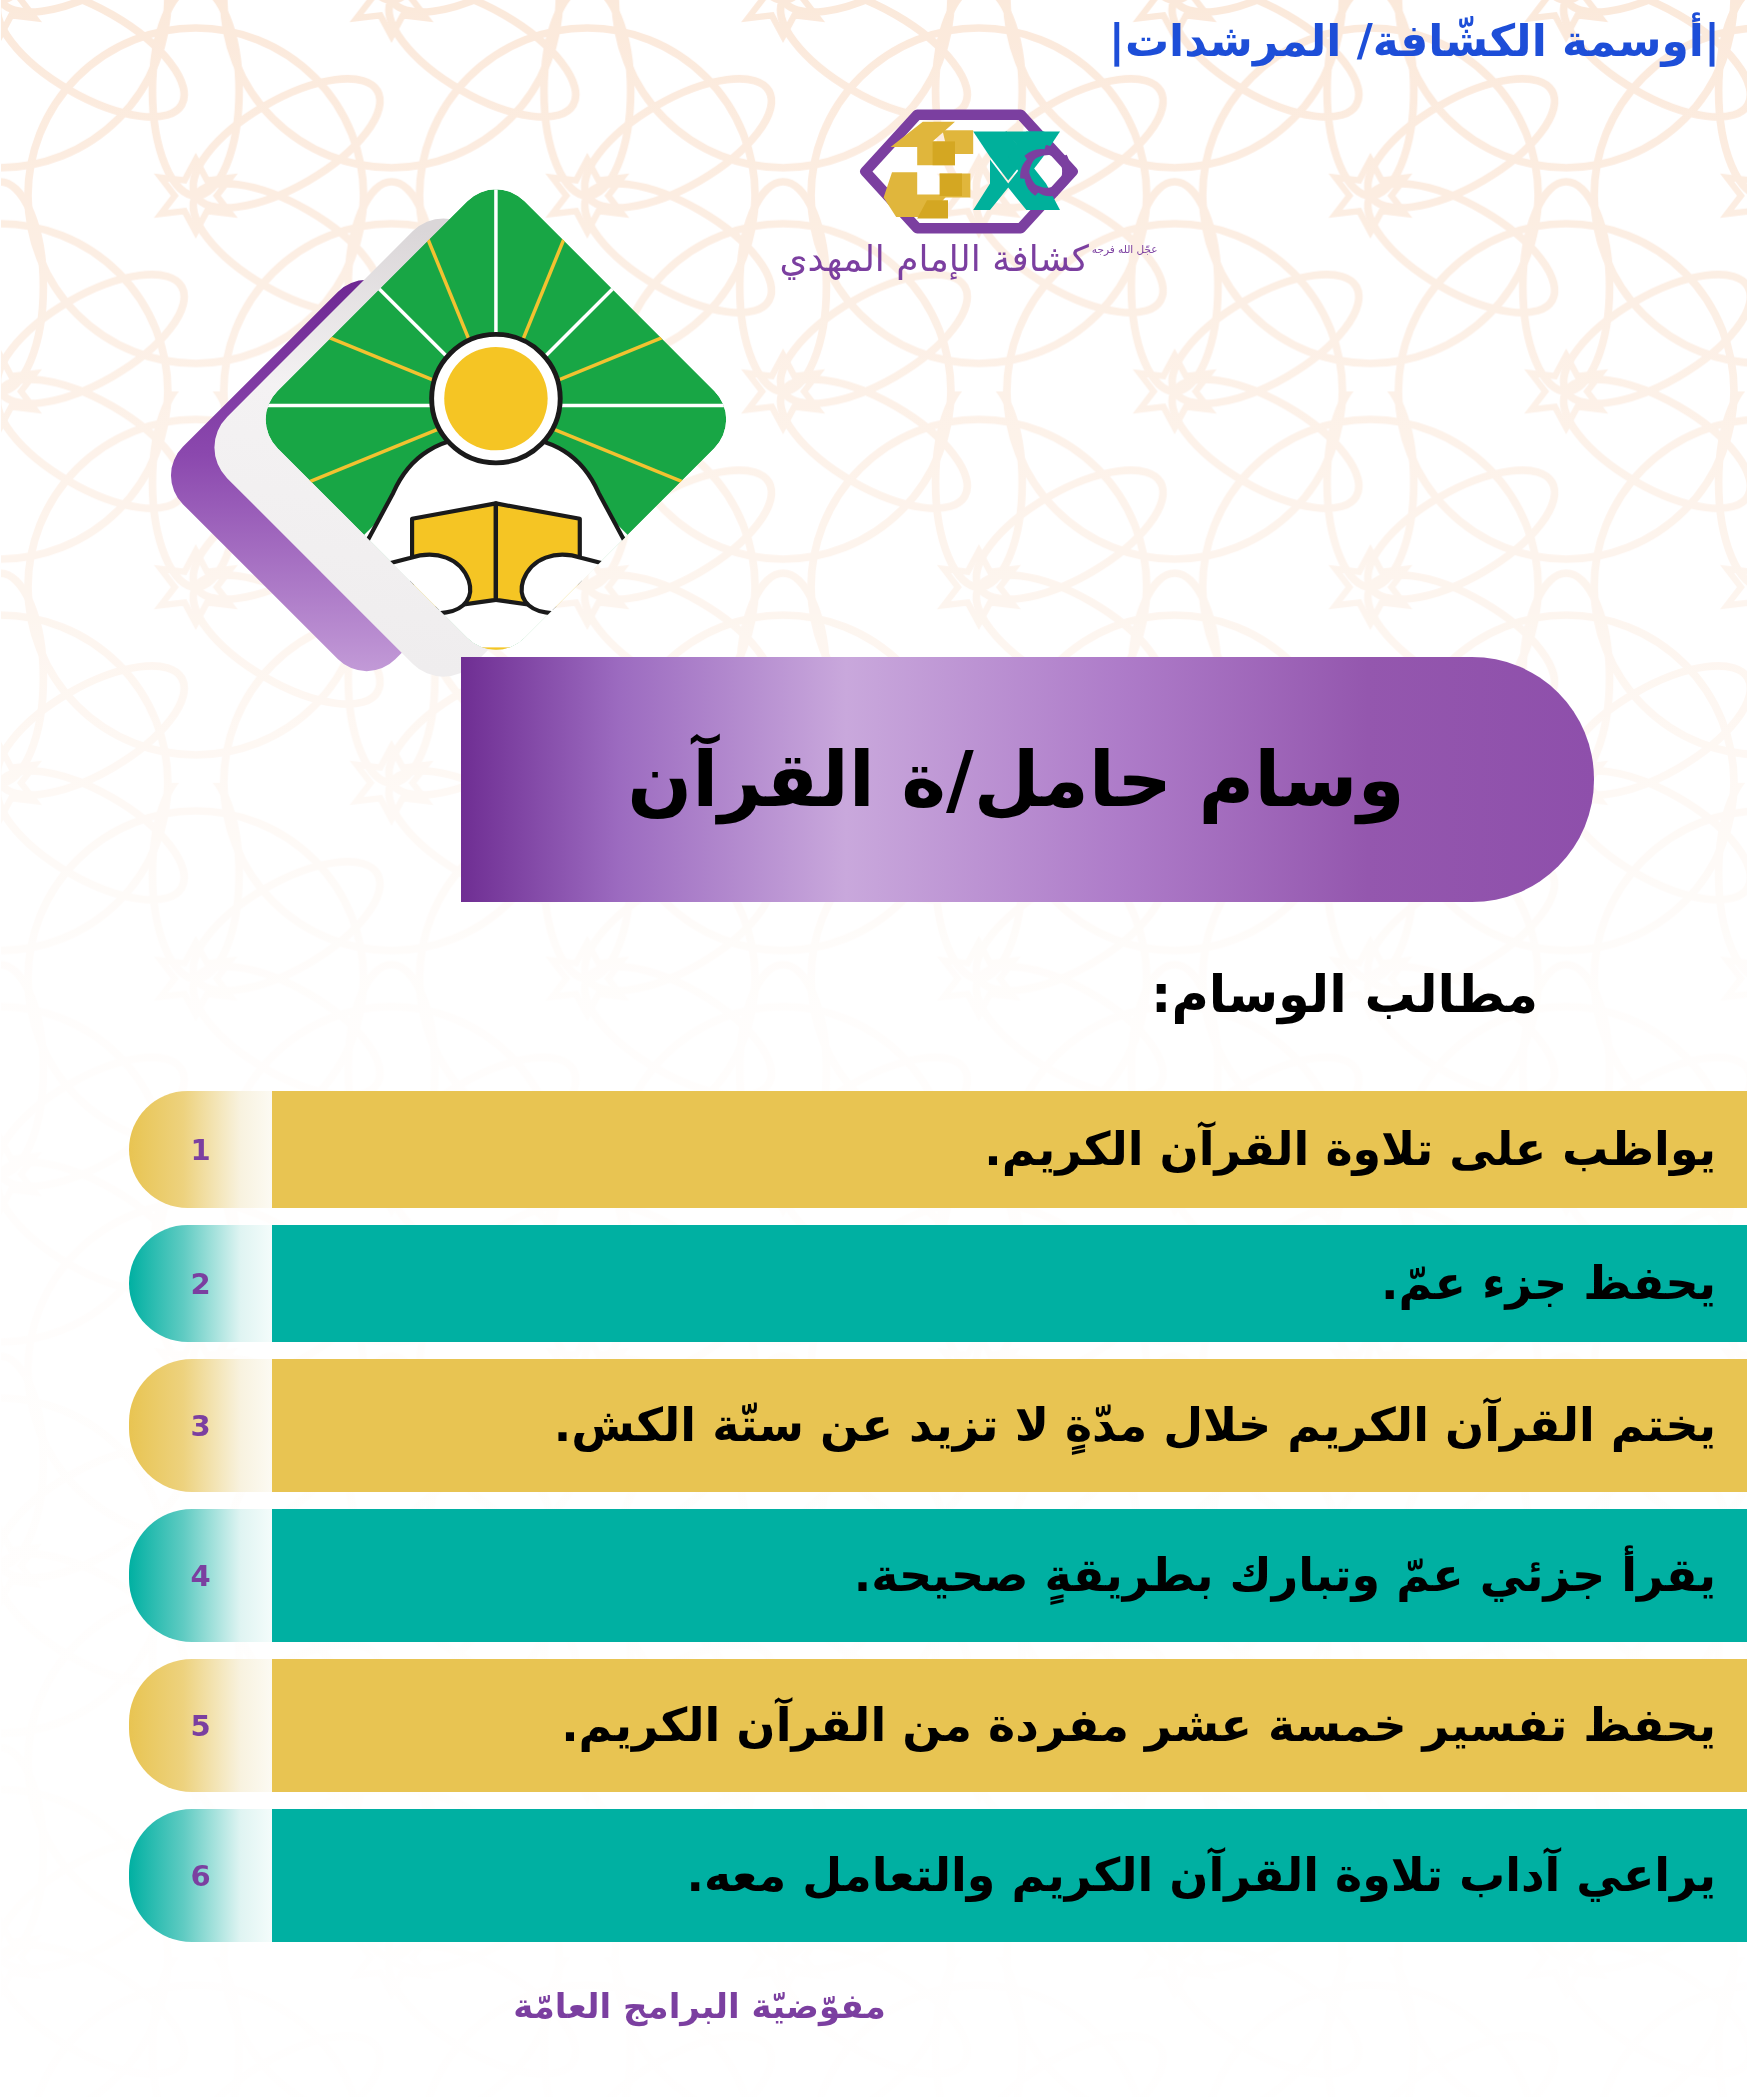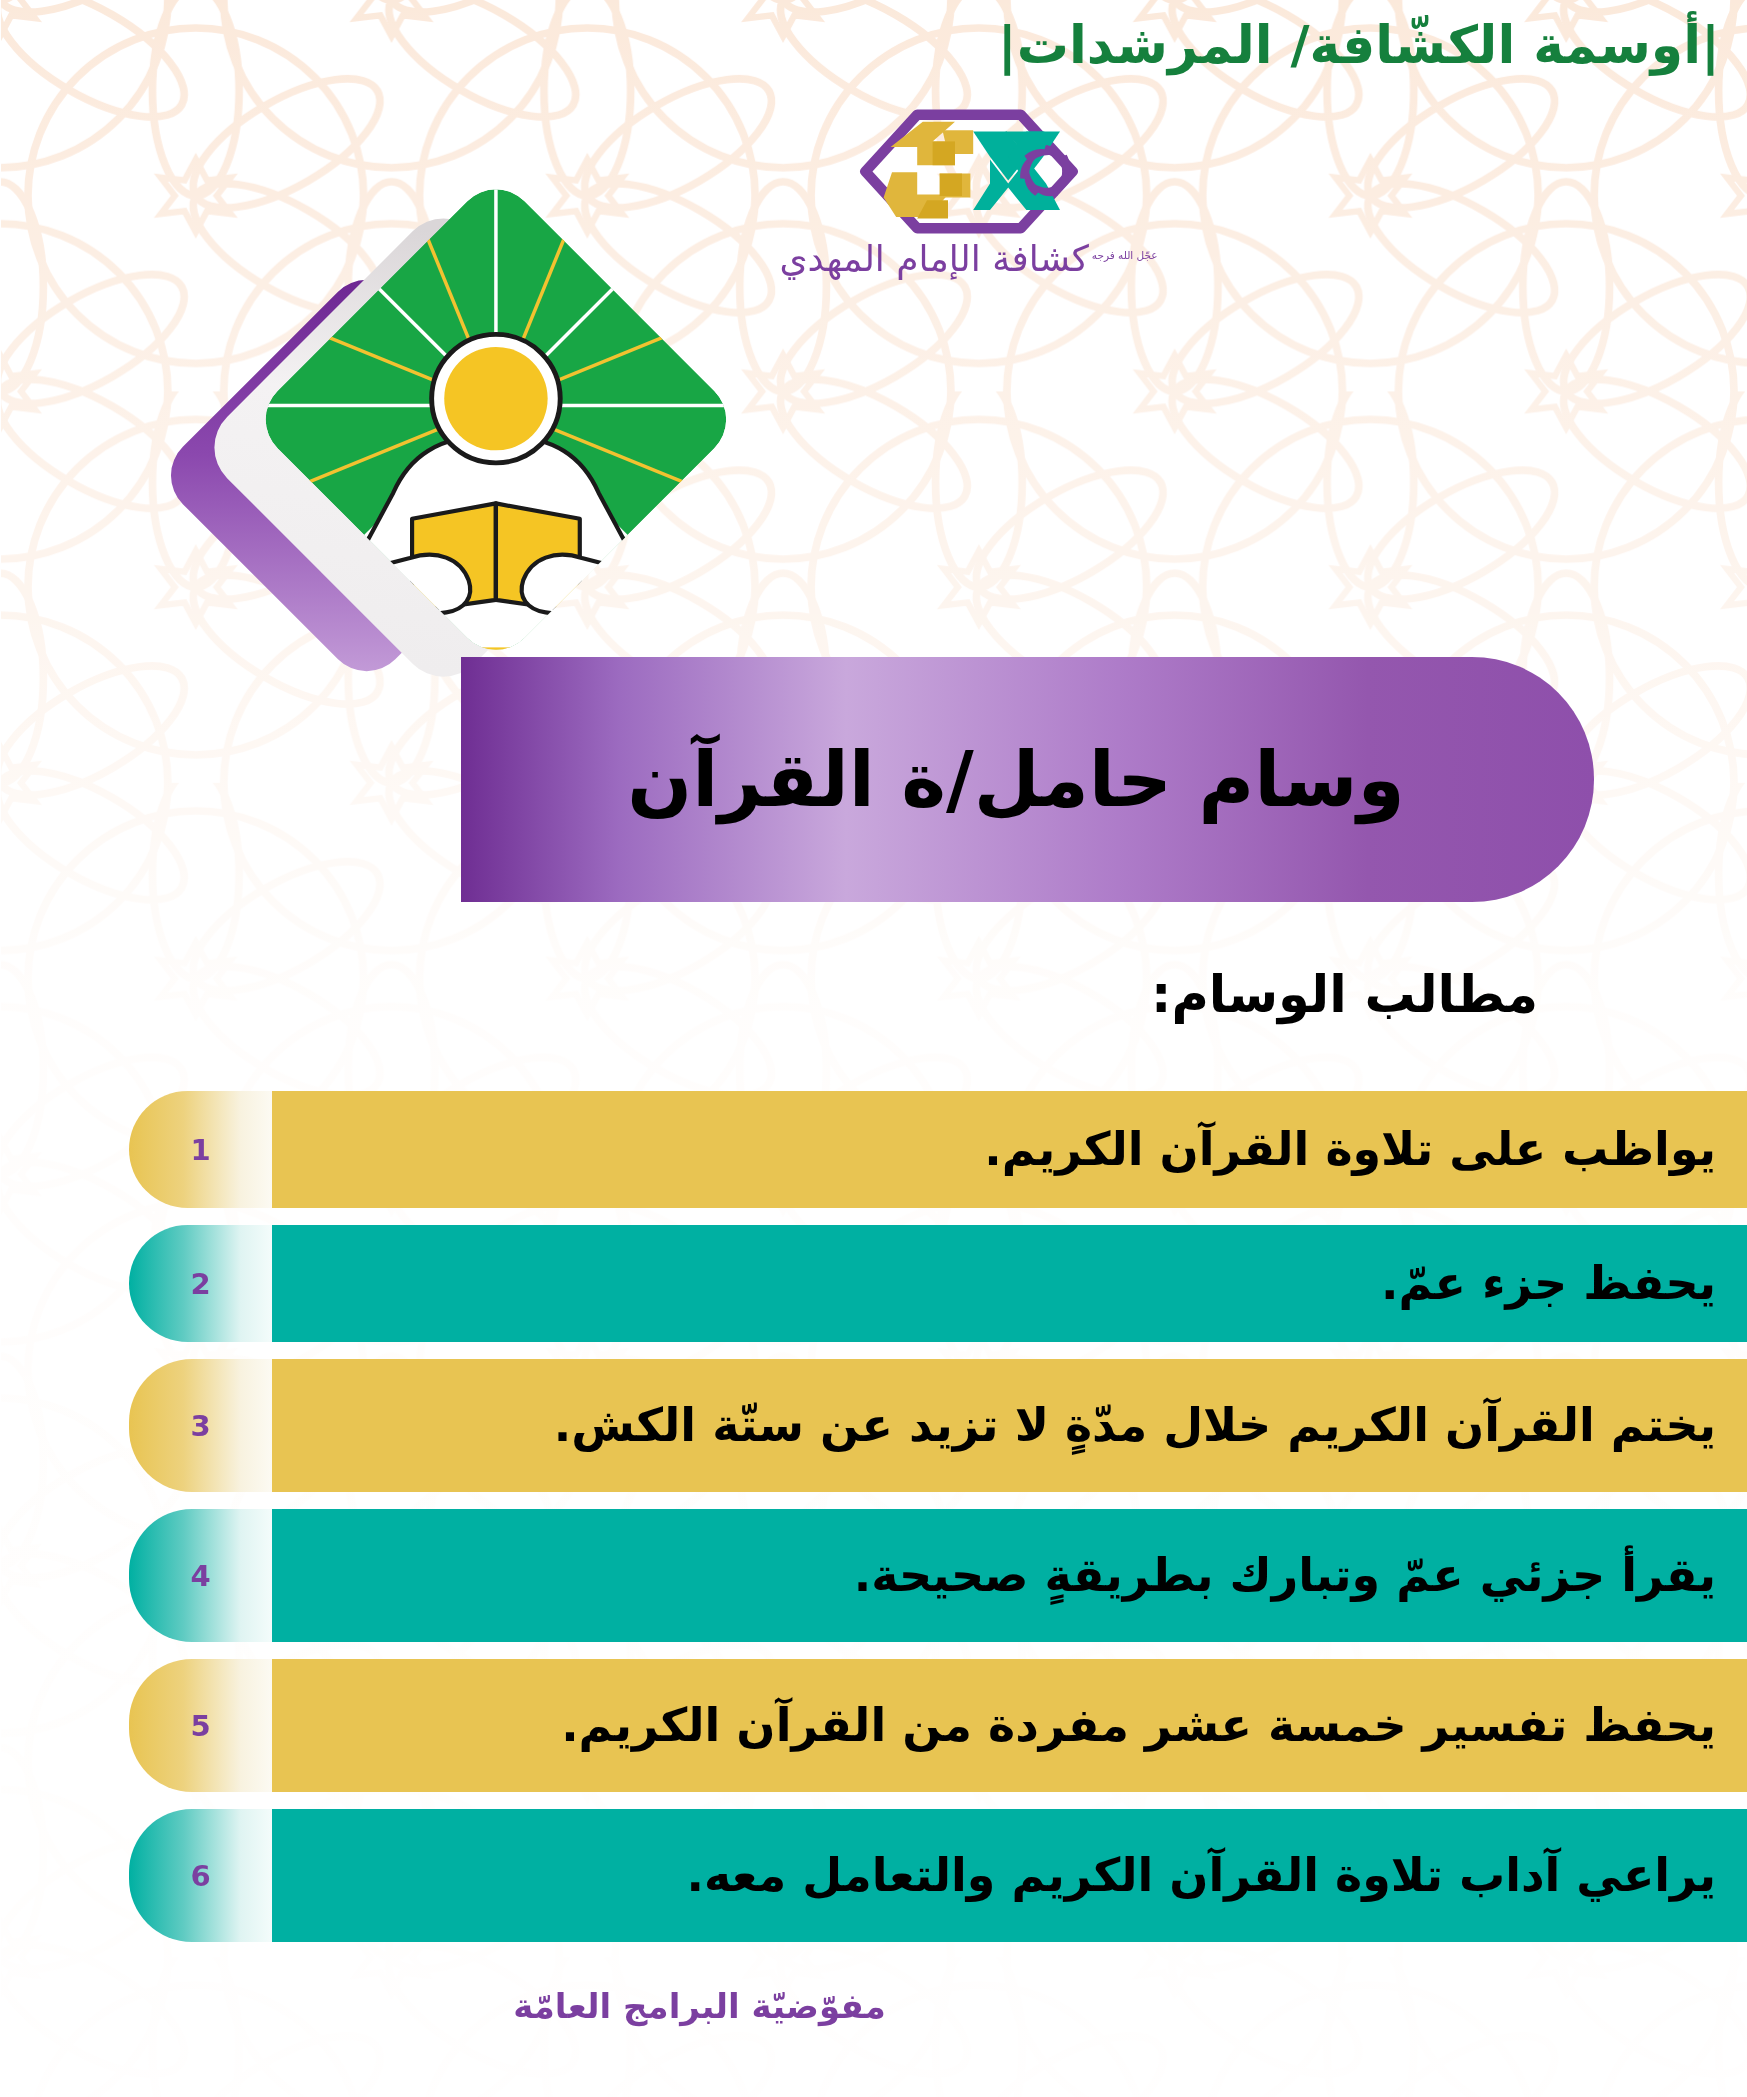--- a/index.html
+++ b/index.html
@@ -21,42 +21,42 @@
     position:absolute; inset:0; z-index:1; pointer-events:none;
     background:linear-gradient(180deg, rgba(255,255,255,0.10) 0%, rgba(255,255,255,0.55) 26%, rgba(255,255,255,0.92) 48%, rgba(255,255,255,0.97) 100%);
   }
 
   #page { position:absolute; inset:0; z-index:2; }
 
   
   .header-title {
     position:absolute;
     top:15.4px; right:28px;
-    font-size:52px;
+    font-size:44px;
     font-weight:700;
-    color:#15803d;
+    color:#1d4ed8;
     letter-spacing:-0.7px;
     white-space:nowrap;
     direction:rtl;
   }
 
   
   .brand { position:absolute; top:105px; left:818px; width:301px; text-align:center; }
   .brand-mark { width:238px; height:133px; margin:0 auto; display:block; }
   .brand-name-wrap {
     display:flex; align-items:flex-start; justify-content:center;
     direction:rtl; margin-top:2.8px; gap:2.8px;
   }
   .brand-name {
     font-size:36px; font-weight:400; color:#7B3FA0;
     white-space:nowrap; letter-spacing:-0.7px; line-height:1;text-align:right;
   }
   .brand-honorific {
     font-size:10.5px; color:#7B3FA0; line-height:1.0;
-    text-align:center; margin-top:9px; white-space:nowrap;
+    text-align:center; margin-top:3px; white-space:nowrap;
   }
 
   
   .emblem { position:absolute; top:175px; left:164px; width:580px; height:580px; }
   .emblem svg { width:100%; height:100%; display:block; }
 
   
   .title-banner {
     position:absolute;
     top:657px; left:461px;

